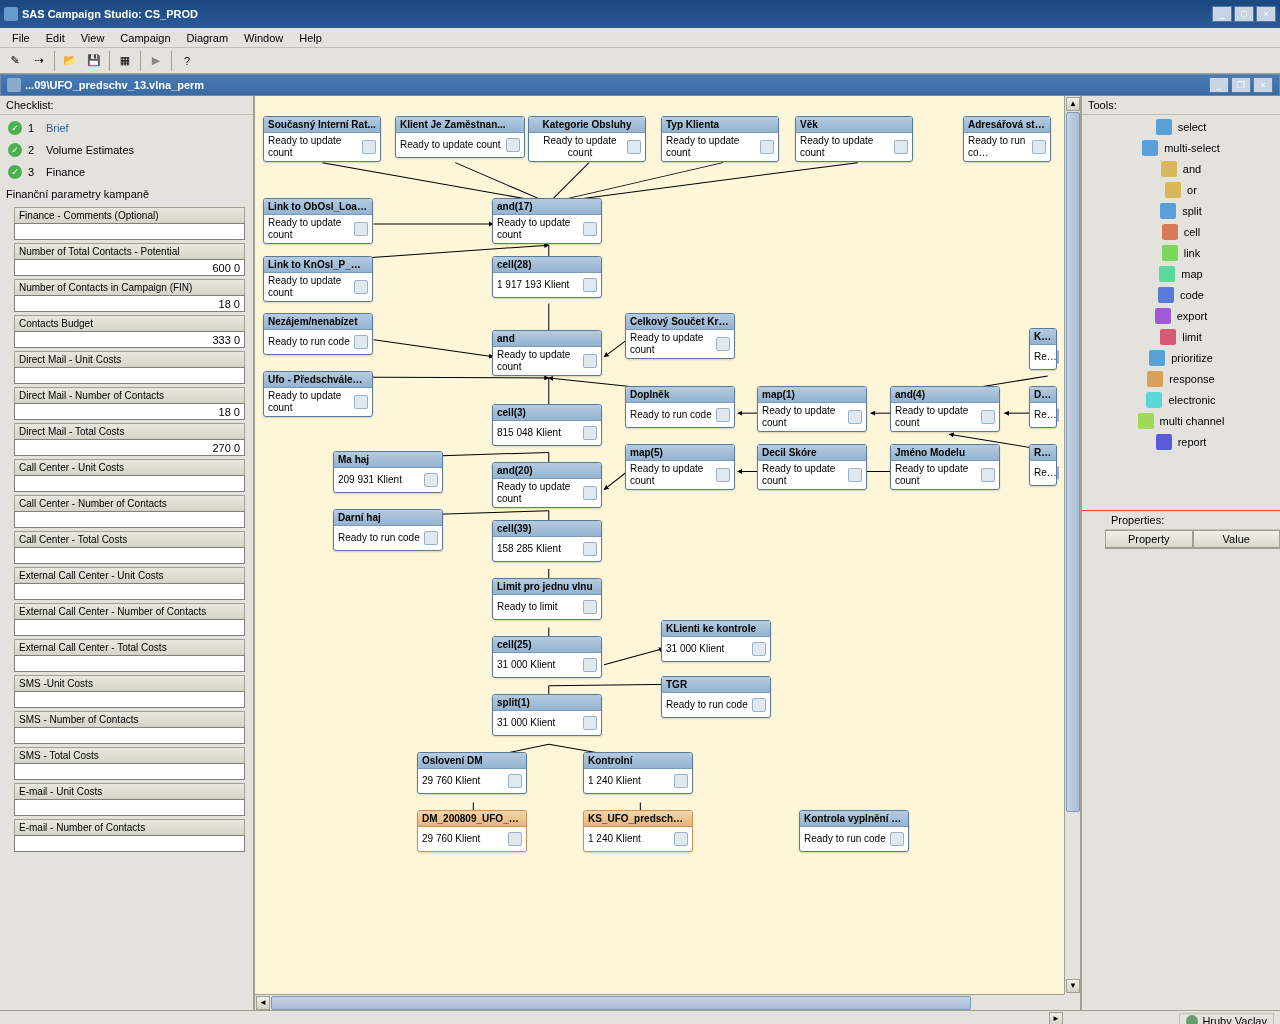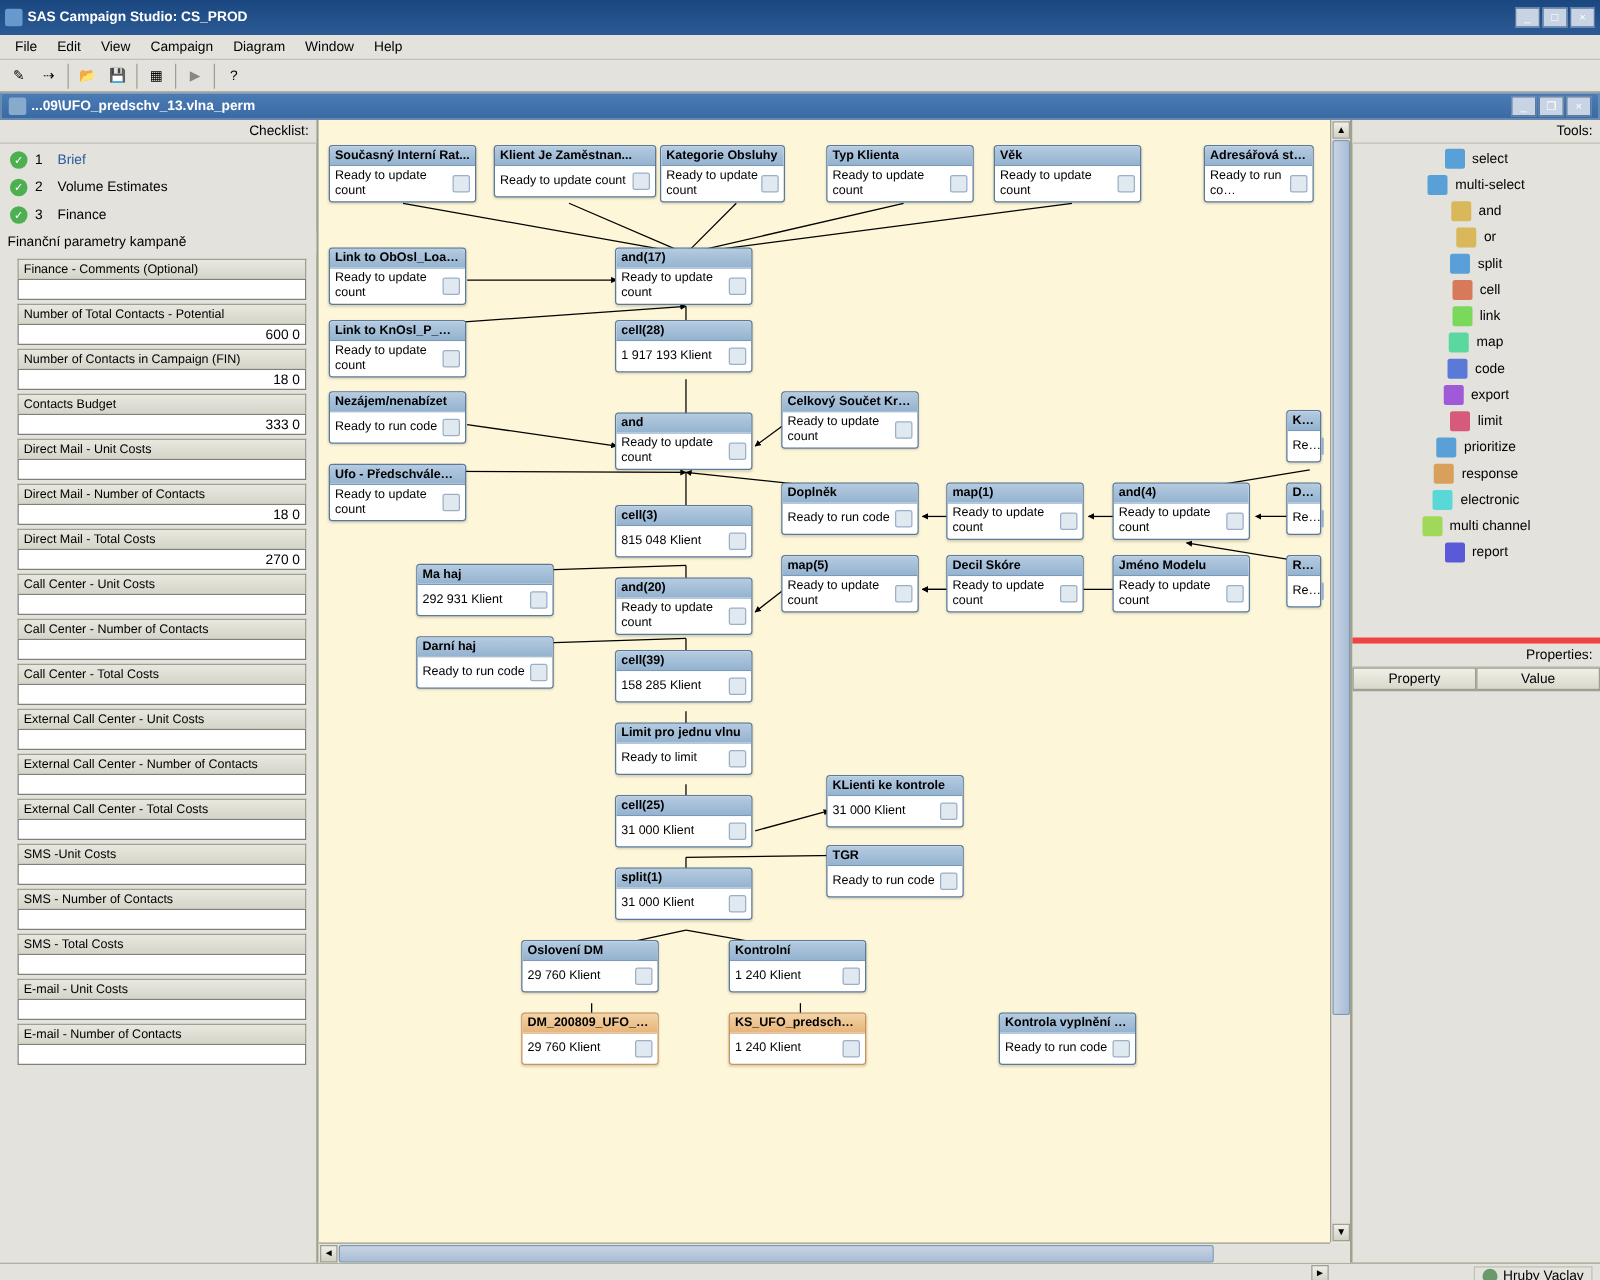--- a/index.html
+++ b/index.html
@@ -12,21 +12,21 @@
 .menubar { background: #e4e2dc; height: 20px; display: flex; align-items: center; padding: 0 4px; border-bottom: 1px solid #c0c0b4; }
 .menuitem { padding: 2px 8px; cursor: pointer; }
 .toolbar { background: #e4e2dc; height: 26px; display: flex; align-items: center; padding: 2px 4px; border-bottom: 1px solid #a0a090; gap: 2px; }
 .tbtn { width: 22px; height: 22px; border: 1px solid transparent; display: flex; align-items: center; justify-content: center; cursor: pointer; }
 .tsep { width: 1px; height: 20px; background: #a0a090; margin: 0 2px; }
 .doctab { background: linear-gradient(to bottom, #4a7bb5, #3a6aa4); color: #fff; height: 22px; display: flex; align-items: center; padding: 0 6px; border: 1px solid #6a8ab0; }
 .doctab .dicon { width: 14px; height: 14px; background: #88aacc; border-radius: 2px; margin-right: 4px; }
 .doctab .dtitle { flex: 1; font-weight: bold; }
 .main { display: flex; height: calc(1024px - 22px - 20px - 26px - 22px - 20px); }
 .leftpanel { width: 255px; border-right: 2px solid #a0a090; background: #e4e2dc; display: flex; flex-direction: column; }
-.panelhdr { background: #e4e2dc; padding: 3px 6px; border-bottom: 1px solid #c0c0b4; text-align: right; }
+.panelhdr { background: #e4e2dc; padding: 3px 6px; border-bottom: 1px solid #c0c0b4; }
 .checklist { padding: 4px; display: flex; flex-direction: column; gap: 4px; }
 .checkrow { display: flex; align-items: center; gap: 6px; padding: 2px 4px; }
 .checkrow .chk { width: 14px; height: 14px; border-radius: 50%; background: #4caf50; color: #fff; font-size: 9px; text-align: center; line-height: 14px; }
 .checkrow .num { width: 12px; }
 .checkrow .lbl { cursor: pointer; }
 .checkrow.active .lbl { color: #2a5aa0; }
 .subhdr { padding: 3px 6px; background: #e4e2dc; }
 .formarea { flex: 1; overflow-y: auto; padding: 4px 8px 4px 14px; display: flex; flex-direction: column; gap: 3px; }
 .formrow { display: flex; flex-direction: column; }
 .formrow .flabel { background: linear-gradient(to bottom, #e8e8e0, #d4d4c8); border: 1px solid #a0a090; padding: 2px 4px; font-size: 10px; border-bottom: none; }
@@ -44,21 +44,21 @@
 .scrollbar-v { position: absolute; right: 0; top: 0; bottom: 16px; width: 16px; background: #e4e2dc; border-left: 1px solid #a0a090; }
 .scrollbar-h { position: absolute; left: 0; right: 16px; bottom: 0; height: 16px; background: #e4e2dc; border-top: 1px solid #a0a090; }
 .scrollcorner { position: absolute; right: 0; bottom: 0; width: 16px; height: 16px; background: #e4e2dc; }
 .scrollbtn { width: 14px; height: 14px; background: linear-gradient(#f0f0e8,#d0d0c4); border: 1px solid #a0a090; margin: 1px; font-size: 8px; text-align: center; line-height: 12px; }
 .scrollthumb-v { position: absolute; left: 1px; width: 14px; background: linear-gradient(to right,#c8d4e4,#a8bcd4); border: 1px solid #7a9ab8; border-radius: 2px; }
 .scrollthumb-h { position: absolute; top: 1px; height: 14px; background: linear-gradient(to bottom,#c8d4e4,#a8bcd4); border: 1px solid #7a9ab8; border-radius: 2px; }
 .rightpanel { width: 200px; border-left: 2px solid #a0a090; display: flex; flex-direction: column; }
 .toolslist { padding: 2px; display: flex; flex-direction: column; gap: 1px; flex: 1; }
 .toolitem { display: flex; align-items: center; gap: 6px; padding: 2px 4px; cursor: pointer; justify-content: center; }
 .toolitem .ticon { width: 16px; height: 16px; border-radius: 2px; font-size:10px; text-align:center; line-height:16px; }
-.propsarea { border-top: 5px solid #ef4444; height: 500px; display: flex; flex-direction: column; }
+.propsarea { border-top: 1px solid #ef4444; height: 500px; display: flex; flex-direction: column; padding-left: 23px; }
 .propshdr { display: flex; border-bottom: 1px solid #a0a090; }
 .propcol { flex: 1; background: linear-gradient(#f0f0e8,#d8d8cc); border: 1px solid #a0a090; padding: 2px 6px; text-align: center; }
 .statusbar { height: 20px; background: #e4e2dc; border-top: 1px solid #a0a090; display: flex; align-items: center; justify-content: flex-end; padding: 0 6px; }
 .statusbar .user { display: flex; align-items: center; gap: 4px; border:1px solid #c0c0b4; padding:1px 6px; }
 .statusbar .uicon { width:12px; height:12px; background:#6a9a6a; border-radius:50%; }
 </style>
 </head>
 <body>
 
 <div class="titlebar">
@@ -253,21 +253,21 @@
             <div class="bicon"></div>
           </div>
         </div>
         <div class="node" style="left: 140px; top: 20px; width: 130px;">
           <div class="nhdr">Klient Je Zaměstnan...</div>
           <div class="nbody">
             <div class="btxt">Ready to update count</div>
             <div class="bicon"></div>
           </div>
         </div>
-        <div class="node" style="left: 273px; top: 20px; width: 100px;">
+        <div class="node" style="left: 273px; top: 20px; width: 118px; text-align: center;">
           <div class="nhdr">Kategorie Obsluhy</div>
           <div class="nbody">
             <div class="btxt">Ready to update count</div>
             <div class="bicon"></div>
           </div>
         </div>
         <div class="node" style="left: 406px; top: 20px; width: 118px;">
           <div class="nhdr">Typ Klienta</div>
           <div class="nbody">
             <div class="btxt">Ready to update count</div>
@@ -382,21 +382,21 @@
         <div class="node" style="left: 774px; top: 290px; width: 28px;">
           <div class="nhdr">Dat...</div>
           <div class="nbody">
             <div class="btxt">Re…</div>
             <div class="bicon"></div>
           </div>
         </div>
         <div class="node" style="left: 78px; top: 355px;">
           <div class="nhdr">Ma haj</div>
           <div class="nbody">
-            <div class="btxt">292 931 Klient</div>
+            <div class="btxt">209 931 Klient</div>
             <div class="bicon"></div>
           </div>
         </div>
         <div class="node" style="left: 237px; top: 366px;">
           <div class="nhdr">and(20)</div>
           <div class="nbody">
             <div class="btxt">Ready to update count</div>
             <div class="bicon"></div>
           </div>
         </div>

